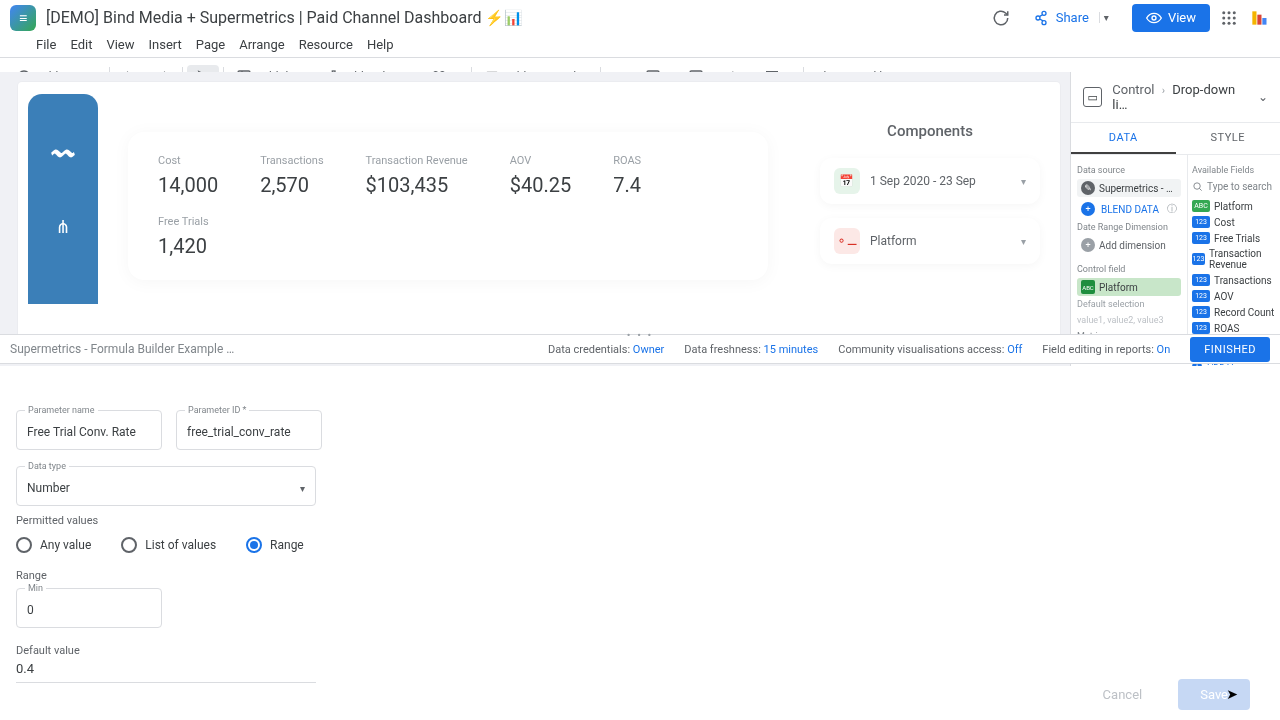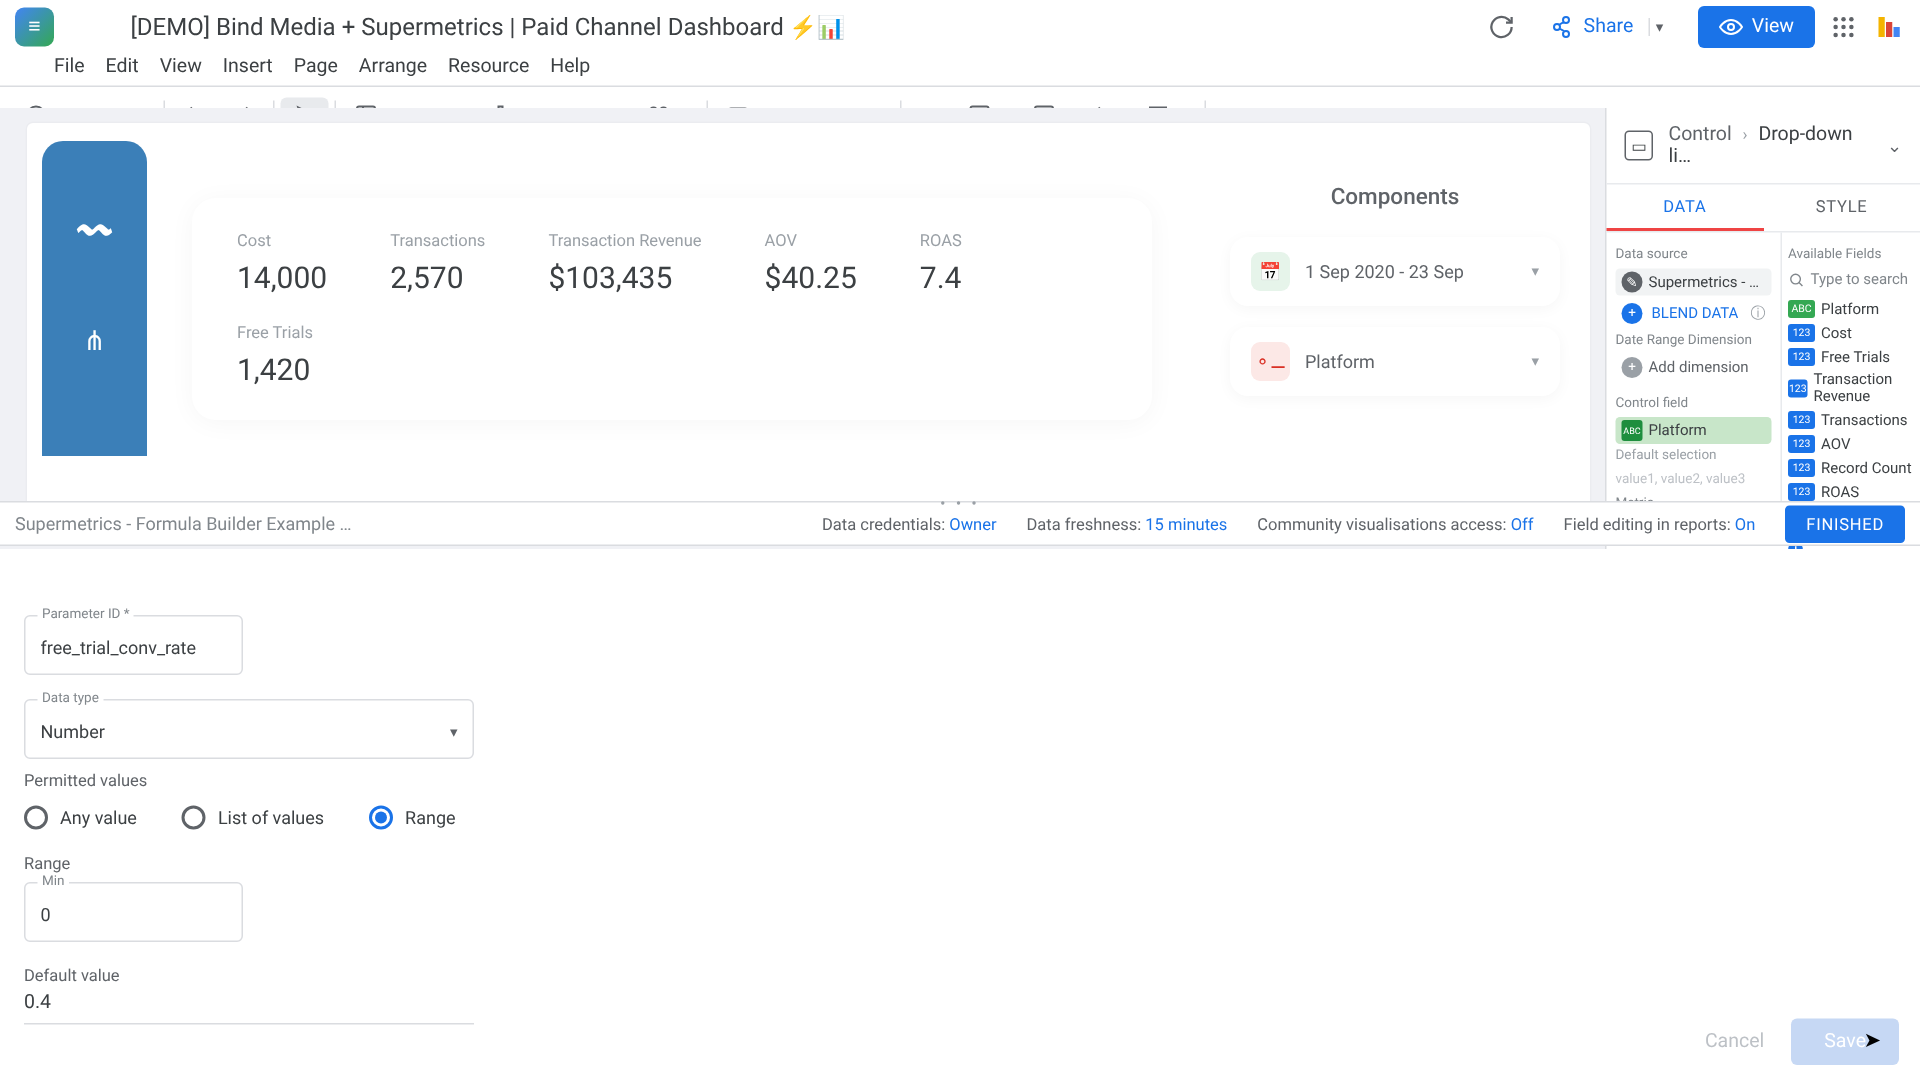--- a/index.html
+++ b/index.html
@@ -1,21 +1,21 @@
 <!DOCTYPE html>
 <html><head>
 <meta charset="utf-8">
 <style>
 * { box-sizing: border-box; margin: 0; padding: 0; font-family: 'Roboto', 'Arial', sans-serif; }
 body { width: 1280px; height: 720px; background: #fff; overflow: hidden; font-size: 13px; color: #3c4043; position: relative; }
 
 
 .titlebar { display: flex; align-items: center; height: 36px; padding: 0 10px; border-bottom: 1px solid transparent; }
 .app-icon { width: 26px; height: 26px; background: linear-gradient(135deg,#4285f4,#34a853); border-radius: 6px; margin-right: 10px; display:flex;align-items:center;justify-content:center;color:#fff;font-weight:bold;font-size:14px;}
-.doc-title { font-size: 16px; color: #3c4043; flex: 0 0 auto; display:flex; align-items:center; gap:4px;margin-left:41px;}
+.doc-title { font-size: 16px; color: #3c4043; flex: 0 0 auto; display:flex; align-items:center; gap:4px;}
 .doc-title .emoji { font-size: 15px; }
 .titlebar-right { margin-left: auto; display: flex; align-items: center; gap: 8px; }
 .icon-btn { width: 28px; height: 28px; border-radius: 4px; display:flex; align-items:center; justify-content:center; color:#5f6368; cursor:pointer; }
 .share-btn { display:flex; align-items:center; gap:6px; padding: 5px 10px; color:#1a73e8; font-size:13px; border-radius:4px; cursor:pointer; border:1px solid transparent;}
 .share-caret { border-left:1px solid #dadce0; padding:0 4px; margin-left:4px; color:#5f6368; font-size:10px;}
 .view-btn { background:#1a73e8; color:#fff; padding:6px 14px; border-radius:4px; display:flex; align-items:center; gap:6px; font-size:13px; cursor:pointer;}
 .grid-icon, .brand-icon { width:22px; height:22px; display:flex; align-items:center; justify-content:center; color:#5f6368; cursor:pointer; }
 .brand-icon { color:#d93025; }
 
 
@@ -50,21 +50,21 @@
 
 
 .props-panel { width:210px; border-left:1px solid #dadce0; background:#fff; font-size:11px; }
 .props-header { display:flex; align-items:center; padding:10px 12px; border-bottom:1px solid #e8eaed; gap:10px;}
 .props-header .phicon { width:20px; height:20px; border:1px solid #5f6368; border-radius:3px; display:flex; align-items:center; justify-content:center; font-size:11px;}
 .crumb { color:#5f6368; font-size:13px; }
 .crumb .chev { margin: 0 4px; color:#9aa0a6; font-size:11px;}
 .crumb .last { color:#3c4043; }
 .props-tabs { display:flex; border-bottom:1px solid #e8eaed; }
 .ptab { flex:1; text-align:center; padding:8px 0; font-size:11px; letter-spacing:0.5px; color:#5f6368; cursor:pointer; }
-.ptab.active { color:#1a73e8; border-bottom:2px solid #ef4444; }
+.ptab.active { color:#1a73e8; border-bottom:2px solid #404040; }
 .props-body { display:flex; height:200px; }
 .props-left { width:56%; padding:6px 6px; border-right:1px solid #e8eaed; }
 .props-right { flex:1; padding:6px 4px; }
 .psection-label { font-size:9px; color:#80868b; margin:4px 0; }
 .pill { display:flex; align-items:center; gap:4px; background:#f1f3f4; border-radius:3px; padding:2px 4px; font-size:10px; margin:3px 0; color:#3c4043;}
 .pill .picon { width:14px; height:14px; border-radius:2px; display:flex;align-items:center;justify-content:center;font-size:9px;}
 .pill.source .picon { background:#5f6368; border-radius:50%; color:#fff; }
 .pill .txt { white-space:nowrap; overflow:hidden; text-overflow:ellipsis; flex:1;}
 .pill.blend { color:#1a73e8; background:transparent; gap:6px; }
 .pill.blend .picon { background:#1a73e8; color:#fff; border-radius:50%; }
@@ -105,21 +105,21 @@
 .radio-row { display:flex; align-items:center; gap:30px; font-size:12px; color:#3c4043;}
 .radio { display:flex; align-items:center; gap:8px; cursor:pointer;}
 .radio .r-outer { width:16px; height:16px; border:2px solid #5f6368; border-radius:50%; display:flex;align-items:center;justify-content:center;}
 .radio.sel .r-outer { border-color:#1a73e8;}
 .radio.sel .r-inner { width:8px; height:8px; background:#1a73e8; border-radius:50%;}
 .range-label { font-size:11px; color:#5f6368; margin-top:16px; margin-bottom:6px;}
 .default-label { font-size:11px; color:#5f6368; margin-top:14px; margin-bottom:4px;}
 .default-value { font-size:13px; color:#3c4043; border-bottom:1px solid #dadce0; width:300px; padding-bottom:6px;}
 
 
-.form-footer { position:absolute; right:14px; bottom:10px; display:flex; gap:2px; align-items:center;}
+.form-footer { position:absolute; right:30px; bottom:10px; display:flex; gap:20px; align-items:center;}
 .btn-flat { padding:8px 16px; font-size:13px; color:#bdc1c6; cursor:default;}
 .btn-save { padding:8px 22px; font-size:13px; background:#c6d8f4; color:#fff; border-radius:4px; cursor:pointer; position:relative;}
 .cursor { position:absolute; right:12px; bottom:8px; font-size:14px; color:#000;}
 
 svg { display:block; }
 </style>
 </head>
 <body>
 
 <div class="titlebar">
@@ -444,20 +444,24 @@
     <span class="stat"><span>Data freshness:</span> <span class="val">15 minutes</span></span>
     <span class="stat"><span>Community visualisations access:</span> <span class="val" style="color:#1a73e8;">Off</span></span>
     <span class="stat"><span>Field editing in reports:</span> <span class="val">On</span></span>
     <div class="finished-btn">FINISHED</div>
   </div>
 </div>
 
 <div class="param-form">
   <div class="field-group">
     <div class="outlined-field">
+      <span class="float-label">Parameter name</span>
+      <span>Free Trial Conv. Rate</span>
+    </div>
+    <div class="outlined-field">
       <span class="float-label">Parameter ID *</span>
       <span>free_trial_conv_rate</span>
     </div>
   </div>
   <div class="outlined-field num">
     <span class="float-label">Data type</span>
     <span class="seltext">Number</span>
     <span class="sel-caret">▾</span>
   </div>
 

